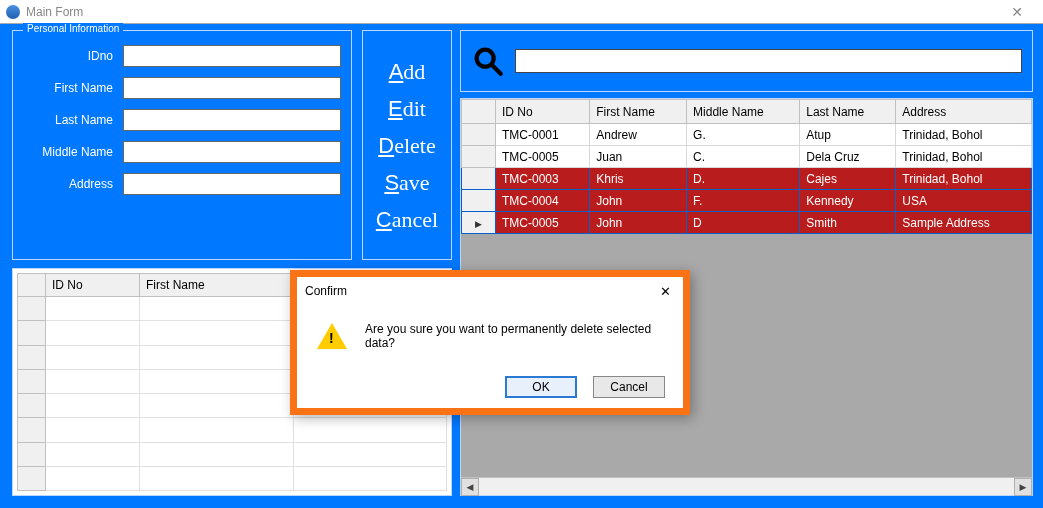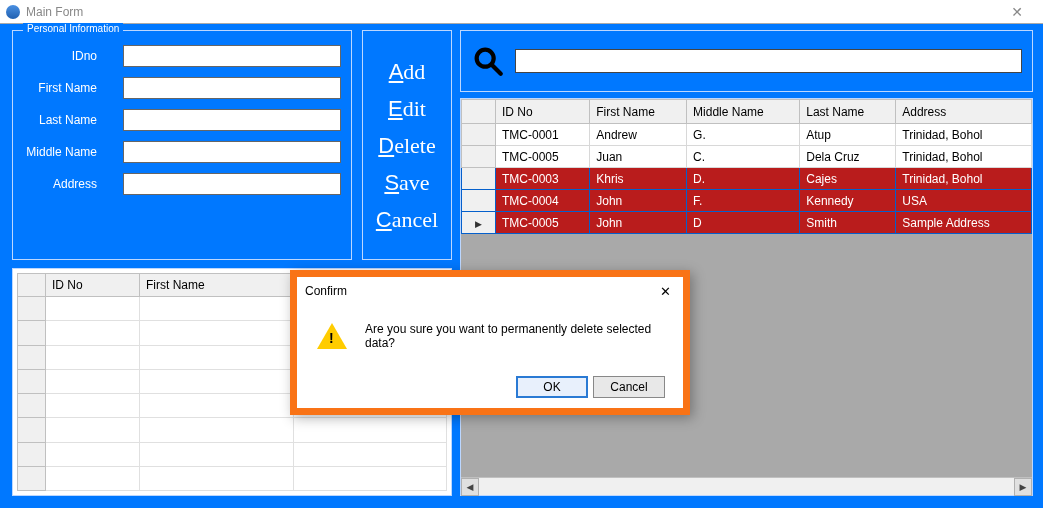--- a/index.html
+++ b/index.html
@@ -11,21 +11,21 @@
 .titlebar .title { flex: 1; }
 .titlebar .close { width: 40px; text-align: center; color: #888; font-size: 14px; cursor: default; }
 
 
 .main { position: absolute; top: 24px; left: 0; right: 0; bottom: 0; background: #0078ff; padding: 8px; }
 
 
 .fieldset { position: absolute; top: 6px; left: 12px; width: 340px; height: 230px; border: 1px solid #bcd7ff; color: #fff; padding: 14px 10px 10px 10px; }
 .fieldset .legend { position: absolute; top: -8px; left: 10px; background: #0078ff; padding: 0 4px; font-size: 10px; }
 .form-row { display: flex; align-items: center; margin-bottom: 10px; }
-.form-row label { width: 100px; text-align: right; padding-right: 26px; font-size: 12px; }
+.form-row label { width: 100px; text-align: right; padding-right: 10px; font-size: 12px; }
 .form-row input { flex: 1; height: 22px; border: 1px solid #666; background: #fff; padding: 0 4px; font-size: 12px; }
 
 
 .actions { position: absolute; top: 6px; left: 362px; width: 90px; height: 230px; border: 1px solid #bcd7ff; display: flex; flex-direction: column; align-items: center; justify-content: center; gap: 4px; }
 .actions .btn { color: #fff; font-size: 22px; font-family: "Times New Roman", serif; cursor: pointer; line-height: 1.5; }
 .actions .btn .u { text-decoration: underline; }
 
 
 .search-area { position: absolute; top: 6px; left: 460px; right: 10px; height: 62px; border: 1px solid #bcd7ff; display: flex; align-items: center; padding: 0 10px; gap: 10px; }
 .search-area .mag { width: 34px; height: 34px; }
@@ -54,21 +54,21 @@
 .left-grid td.rowhdr, .left-grid th.rowhdr { width: 28px; background: #f0f0f0; border: 1px solid #c0c0c0; }
 
 
 .modal { position: absolute; top: 270px; left: 290px; width: 400px; height: 145px; background: #fff; border: 7px solid #f97316; box-shadow: 3px 3px 12px rgba(0,0,0,0.3); z-index: 100; display:flex; flex-direction:column; }
 .modal-title { height: 28px; display:flex; align-items:center; padding: 0 8px; font-size: 12px; }
 .modal-title .t { flex:1; }
 .modal-title .x { font-size: 13px; cursor:pointer; padding:0 4px; }
 .modal-body { flex:1; display:flex; align-items:center; padding: 0 20px; gap: 18px; font-size: 12px; }
 .modal-body .warn { width:0; height:0; border-left:15px solid transparent; border-right:15px solid transparent; border-bottom:26px solid #ffcc00; position:relative; }
 .modal-body .warn::after { content:"!"; position:absolute; top:7px; left:-3px; font-weight:bold; color:#000; font-size:14px; }
-.modal-buttons { height: 42px; display:flex; align-items:center; justify-content:flex-end; gap: 5px; padding-right: 18px; }
+.modal-buttons { height: 42px; display:flex; align-items:center; justify-content:flex-end; gap: 16px; padding-right: 18px; }
 .modal-buttons button { width: 72px; height: 22px; font-size: 12px; background:#e8e8e8; border:1px solid #888; cursor:pointer; }
 .modal-buttons button.primary { border:2px solid #2a7ad4; background:#e8f0fc; }
 </style>
 </head>
 <body>
 
 <div class="titlebar">
   <div class="icon"></div>
   <div class="title">Main Form</div>
   <div class="close">✕</div>

